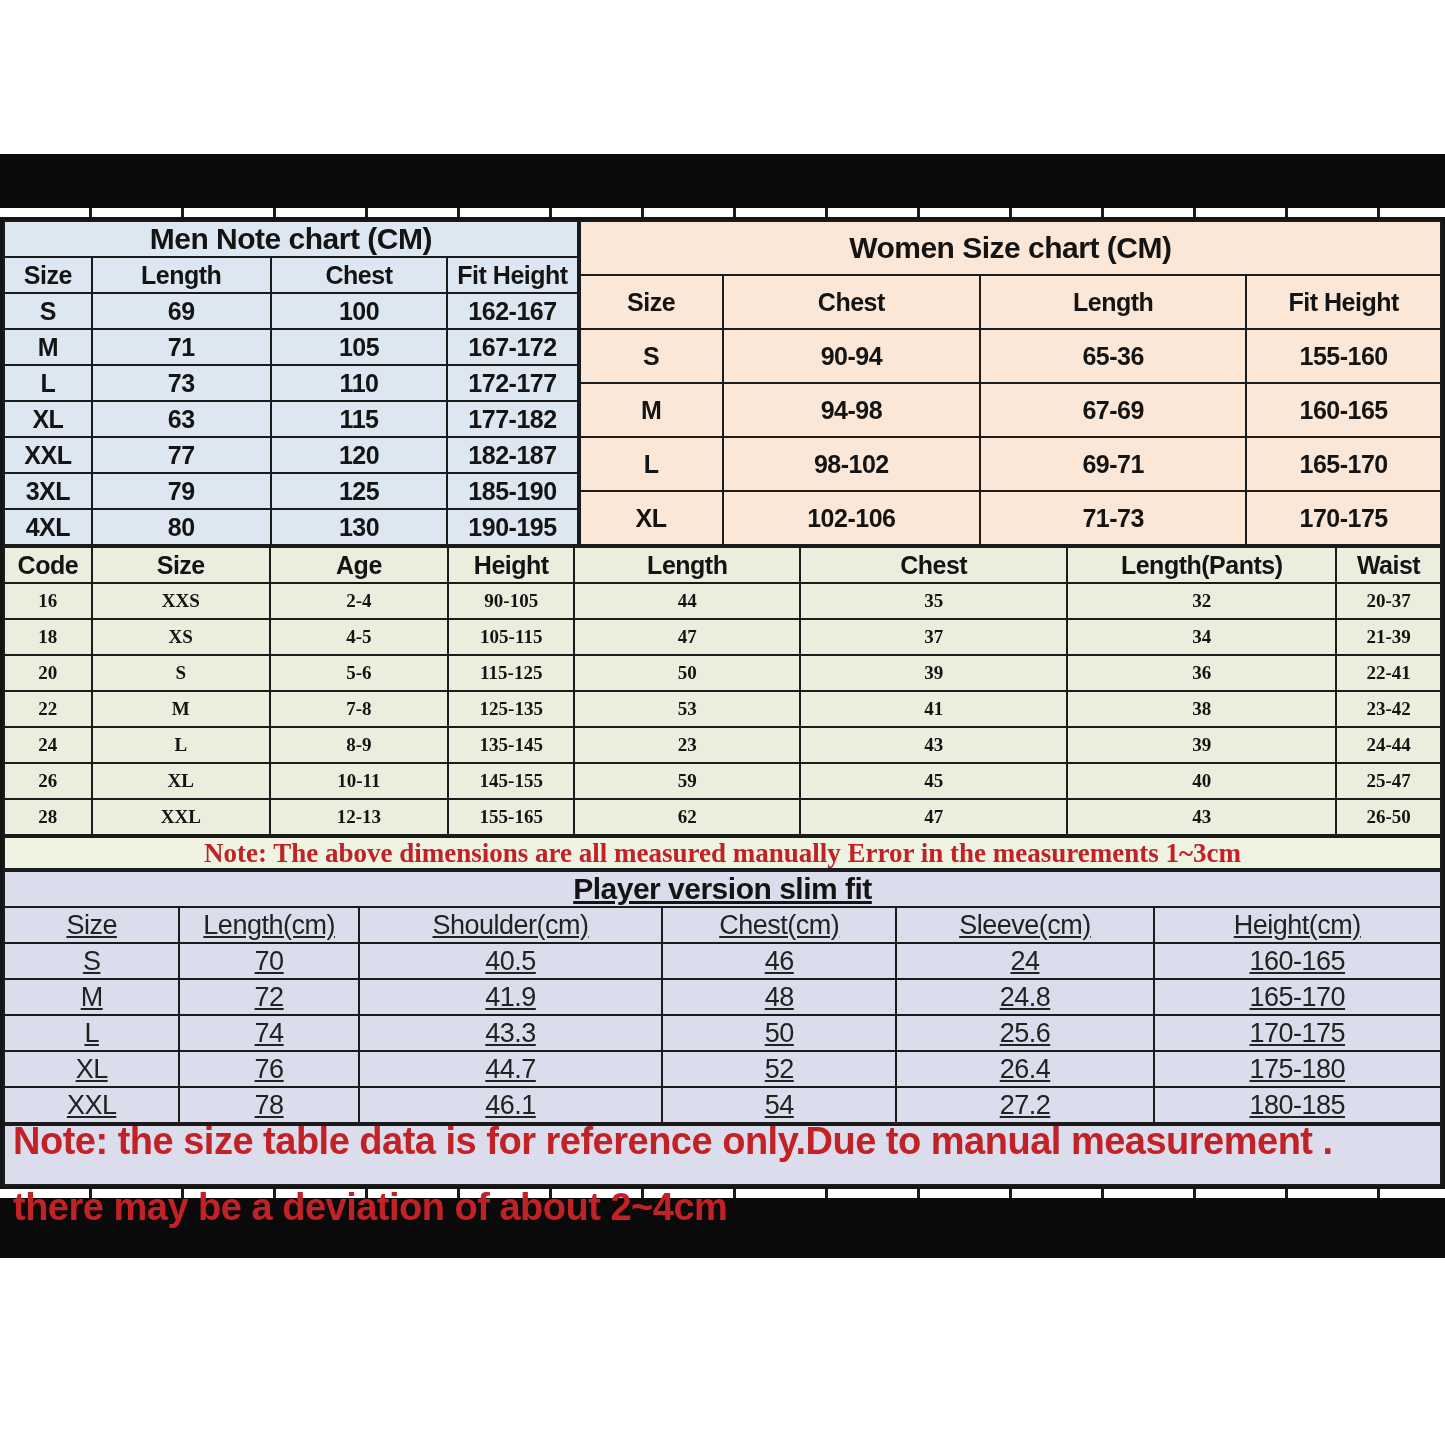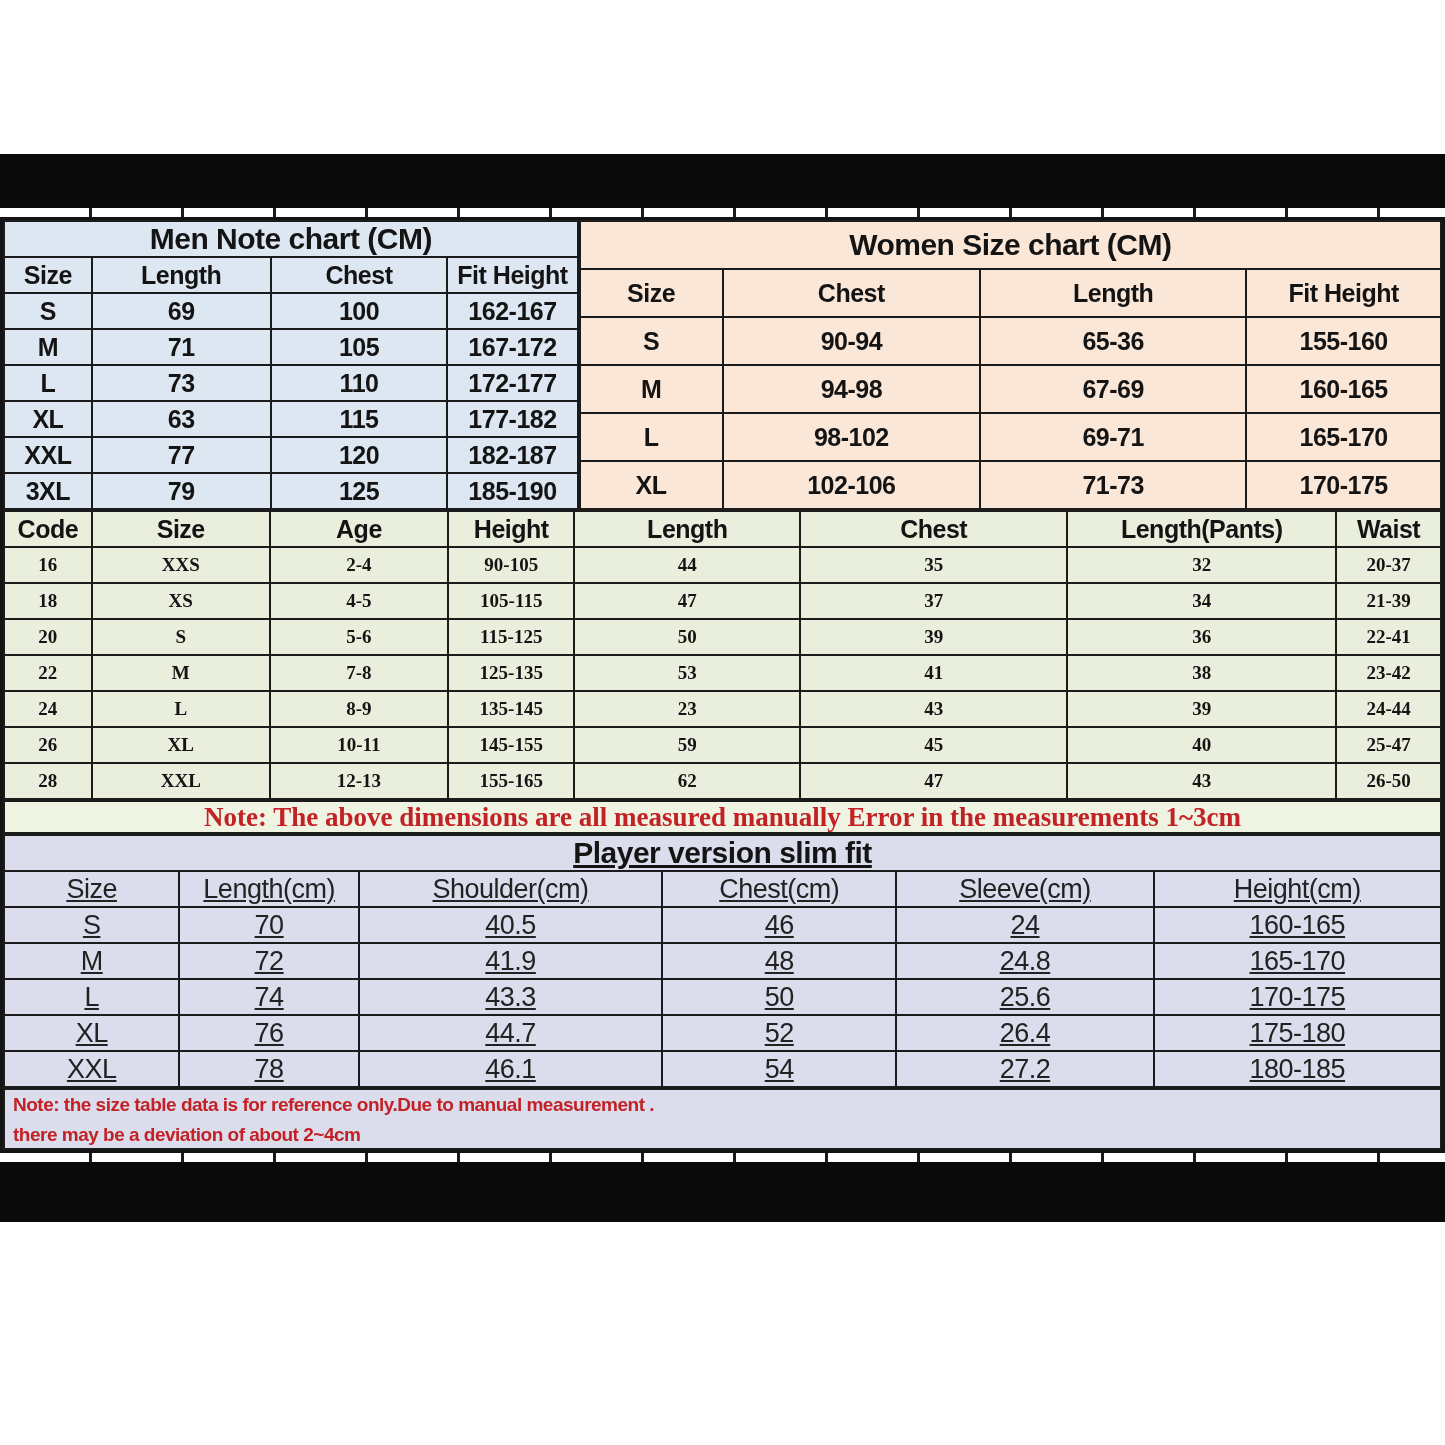--- a/index.html
+++ b/index.html
@@ -52,21 +52,21 @@
   .women-note span{color:var(--women-note-red);font-weight:bold;font-size:28px;letter-spacing:-0.5px;
       text-decoration:underline;text-underline-offset:5px;text-decoration-thickness:2px;}
 
   .kids-note{height:34px;background:var(--kids-note-bg);border:2px solid var(--grid);
       display:flex;align-items:center;justify-content:center;}
   .kids-note span{color:var(--note-red);font-weight:bold;font-size:27px;
       font-family:"Liberation Serif","DejaVu Serif",serif;}
 
   .footer-note{height:62px;background:var(--player-bg);border:2px solid var(--grid);
       padding:1px 0 0 8px;display:flex;flex-direction:column;justify-content:center;}
-  .footer-note div{color:var(--note-red);font-weight:bold;font-size:19px;line-height:30px;letter-spacing:-0.5px;white-space:nowrap;}
+  .footer-note div{color:var(--note-red);font-weight:bold;font-size:38px;line-height:30px;letter-spacing:-0.5px;white-space:nowrap;margin-top:36px;}
 </style>
 </head>
 <body>
 
 <div class="canvas">
 
   <div class="white-top"></div>
   <div class="black-bar top"></div>
   <div class="tick-strip"></div>
 
@@ -121,20 +121,26 @@
                 <td>XXL</td>
                 <td>77</td>
                 <td>120</td>
                 <td>182-187</td>
               </tr>
               <tr>
                 <td>3XL</td>
                 <td>79</td>
                 <td>125</td>
                 <td>185-190</td>
+              </tr>
+              <tr>
+                <td>4XL</td>
+                <td>80</td>
+                <td>130</td>
+                <td>190-195</td>
               </tr>
             </tbody>
         </table>
       </div>
       <div class="women-col">
         <table class="women">
           <colgroup>
               <col style="width:16.6%">
               <col style="width:29.9%">
               <col style="width:30.9%">

